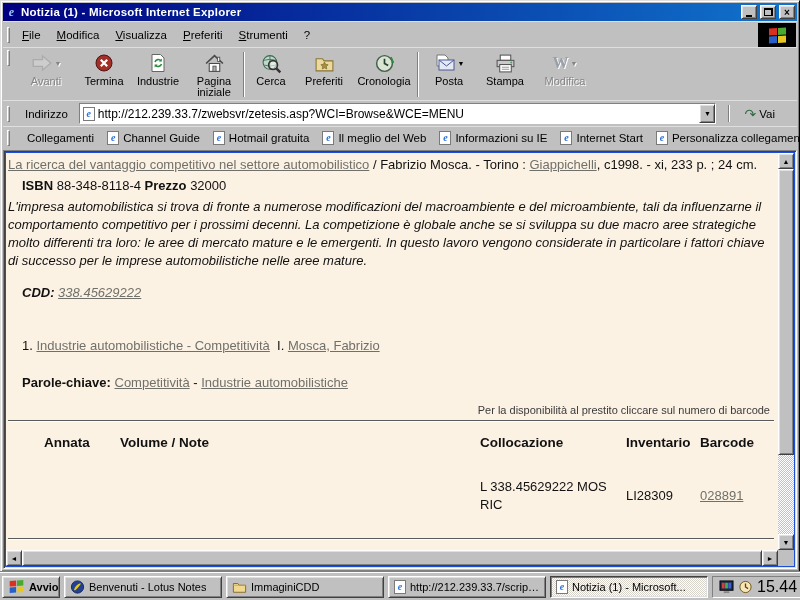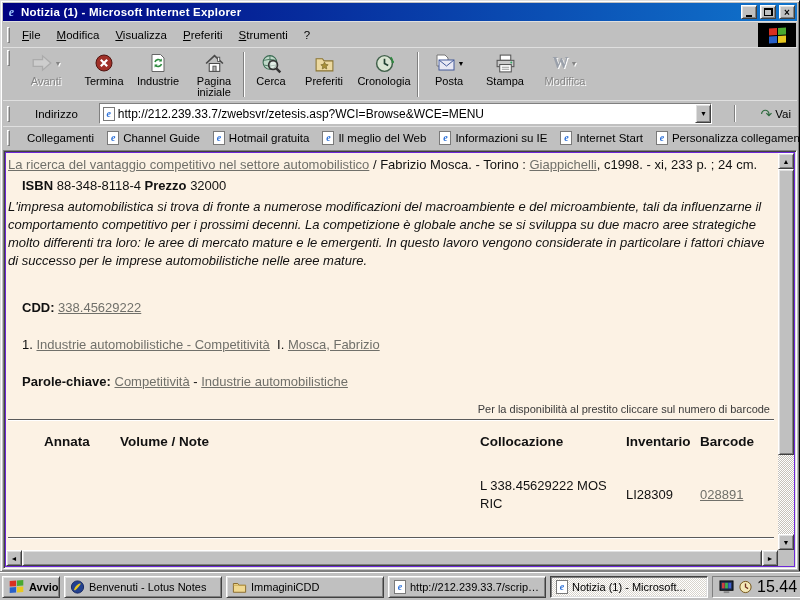--- a/index.html
+++ b/index.html
@@ -54,52 +54,52 @@
   .tb-btn { display:flex; flex-direction:column; align-items:center; justify-content:flex-start;
             padding-top:2px; font-size:11px; color:#000; flex:0 0 auto; }
   .tb-iconrow { display:flex; align-items:center; gap:2px; height:22px; }
   .tb-label { line-height:11px; text-align:center; white-space:pre-line; margin-top:2px; }
   .tb-drop { font-size:7px; color:#000; }
   .tb-btn.disabled .tb-label, .tb-btn.disabled .tb-drop { color:#848484; text-shadow:1px 1px 0 #fff; }
   .tb-btn.disabled svg { opacity:.55; filter:grayscale(1); }
 
   
   .addressbar { height:26px; flex:0 0 auto; display:flex; align-items:center;
-                border-top:1px solid #dfdfdf; padding:2px 0 2px 2px; gap:21px; }
+                border-top:1px solid #dfdfdf; padding:2px 16px 2px 2px; gap:11px; }
   .addr-label { font-size:11.5px; }
   .addr-field { flex:1; height:21px; background:#fff; display:flex; align-items:center; padding-left:3px; gap:3px; }
   .addr-field input { flex:1; border:0; outline:0; font-family:"Liberation Sans", sans-serif;
                       font-size:12px; background:transparent; height:16px; }
   .addr-dropbtn { width:16px; height:19px; display:flex; align-items:center; justify-content:center;
                   font-size:7px; flex:0 0 auto; }
   .vai-btn { display:flex; align-items:center; gap:3px; font-size:11.5px; padding:2px 6px 2px 2px; }
   .vai-icon { color:#2f6b3f; font-size:14px; line-height:12px; }
 
   
   .linksbar { height:23px; flex:0 0 auto; display:flex; align-items:center; gap:13px;
               border-top:1px solid #dfdfdf; padding:0 6px 0 2px; font-size:11.5px; }
   .link-item { display:flex; align-items:center; gap:4px; white-space:nowrap; }
 
   .page-icon { width:12px; height:14px; background:#fff; border:1px solid #7a7a7a; position:relative;
                flex:0 0 auto; display:flex; align-items:center; justify-content:center; }
   .page-icon::after { content:"e"; font-family:"Liberation Serif", serif; font-style:italic;
                       font-weight:bold; color:#2a6fd8; font-size:10px; line-height:10px; }
 
   
-  .viewport { flex:1 1 auto; position:relative; background:#6d28d9; margin-top:1px;
+  .viewport { flex:1 1 auto; position:relative; background:#1d4ed8; margin-top:1px;
               border:1px solid; border-color:#808080 #ffffff #ffffff #808080;
               box-shadow: inset 1px 1px 0 #404040, inset -1px -1px 0 #dfdfdf; }
   .content { position:absolute; top:2px; left:2px; right:18px; bottom:18px; background:#fcf2e4;
              overflow:hidden; padding:3px 4px 0 2px; font-size:13px; line-height:18px; color:#111; }
   .content a { color:#70706a; text-decoration:underline; }
   .doc-title { white-space:nowrap; overflow:hidden; }
   .isbn-line { margin:3px 0 0 14px; }
   .abstract { font-style:italic; margin-top:3px; }
-  .cdd-line { margin:29px 0 0 14px; }
-  .subject-line { margin:19px 0 0 14px; }
+  .cdd-line { margin:14px 0 0 14px;font-style:italic; }
+  .subject-line { margin:35px 0 0 14px; }
   .keywords-line { margin:19px 0 0 14px; }
   .loan-note { margin-top:12px; text-align:right; font-size:11px; line-height:13px; color:#3a3a3a; padding-right:4px; }
   .hrule { margin-top:3px; height:2px; border-top:1px solid #5a5a5a; border-bottom:1px solid #fff; }
   .grid { display:grid; grid-template-columns:76px 360px 146px 74px auto; padding-left:36px; }
   .grid-headers { margin-top:12px; font-weight:bold; font-size:13.5px; }
   .grid-row { margin-top:26px; align-items:center; min-height:36px; }
   .cell-colloc { max-width:140px; }
   .hrule2 { margin-top:24px; }
 
   

